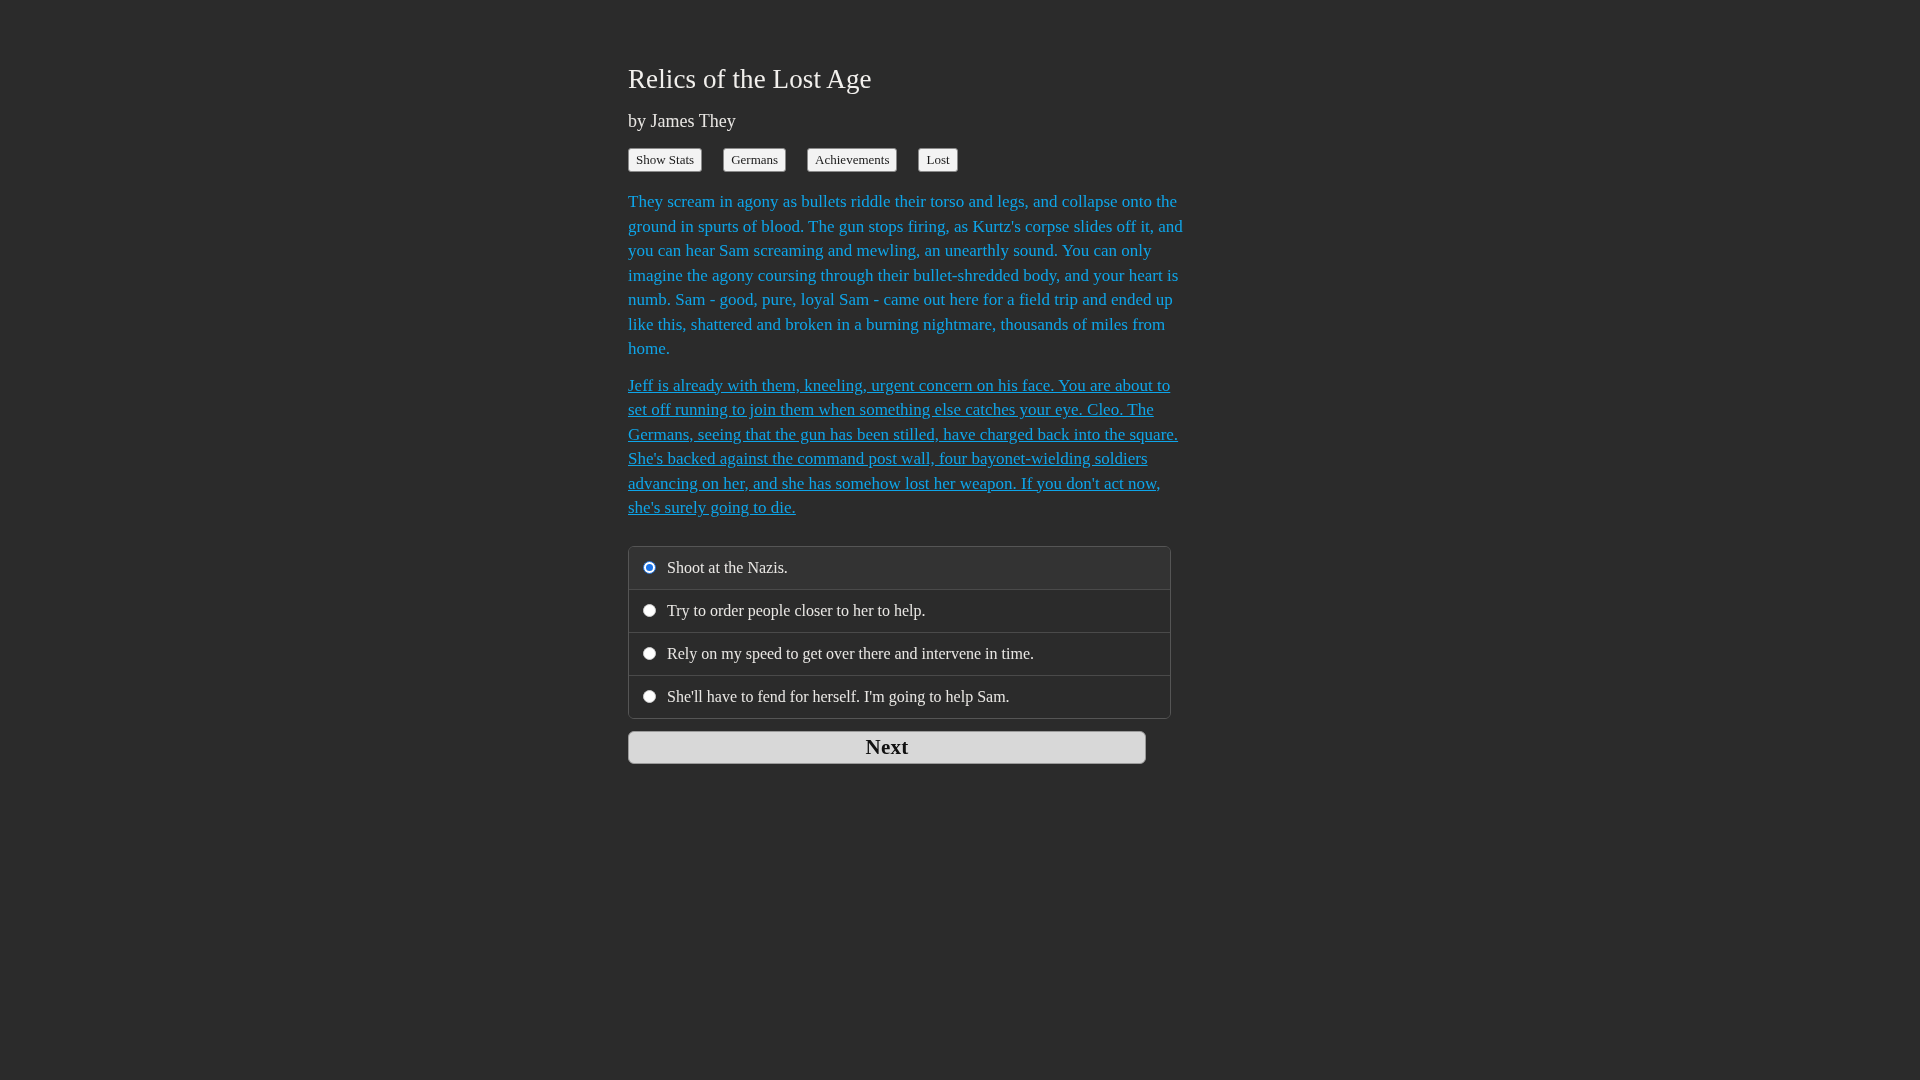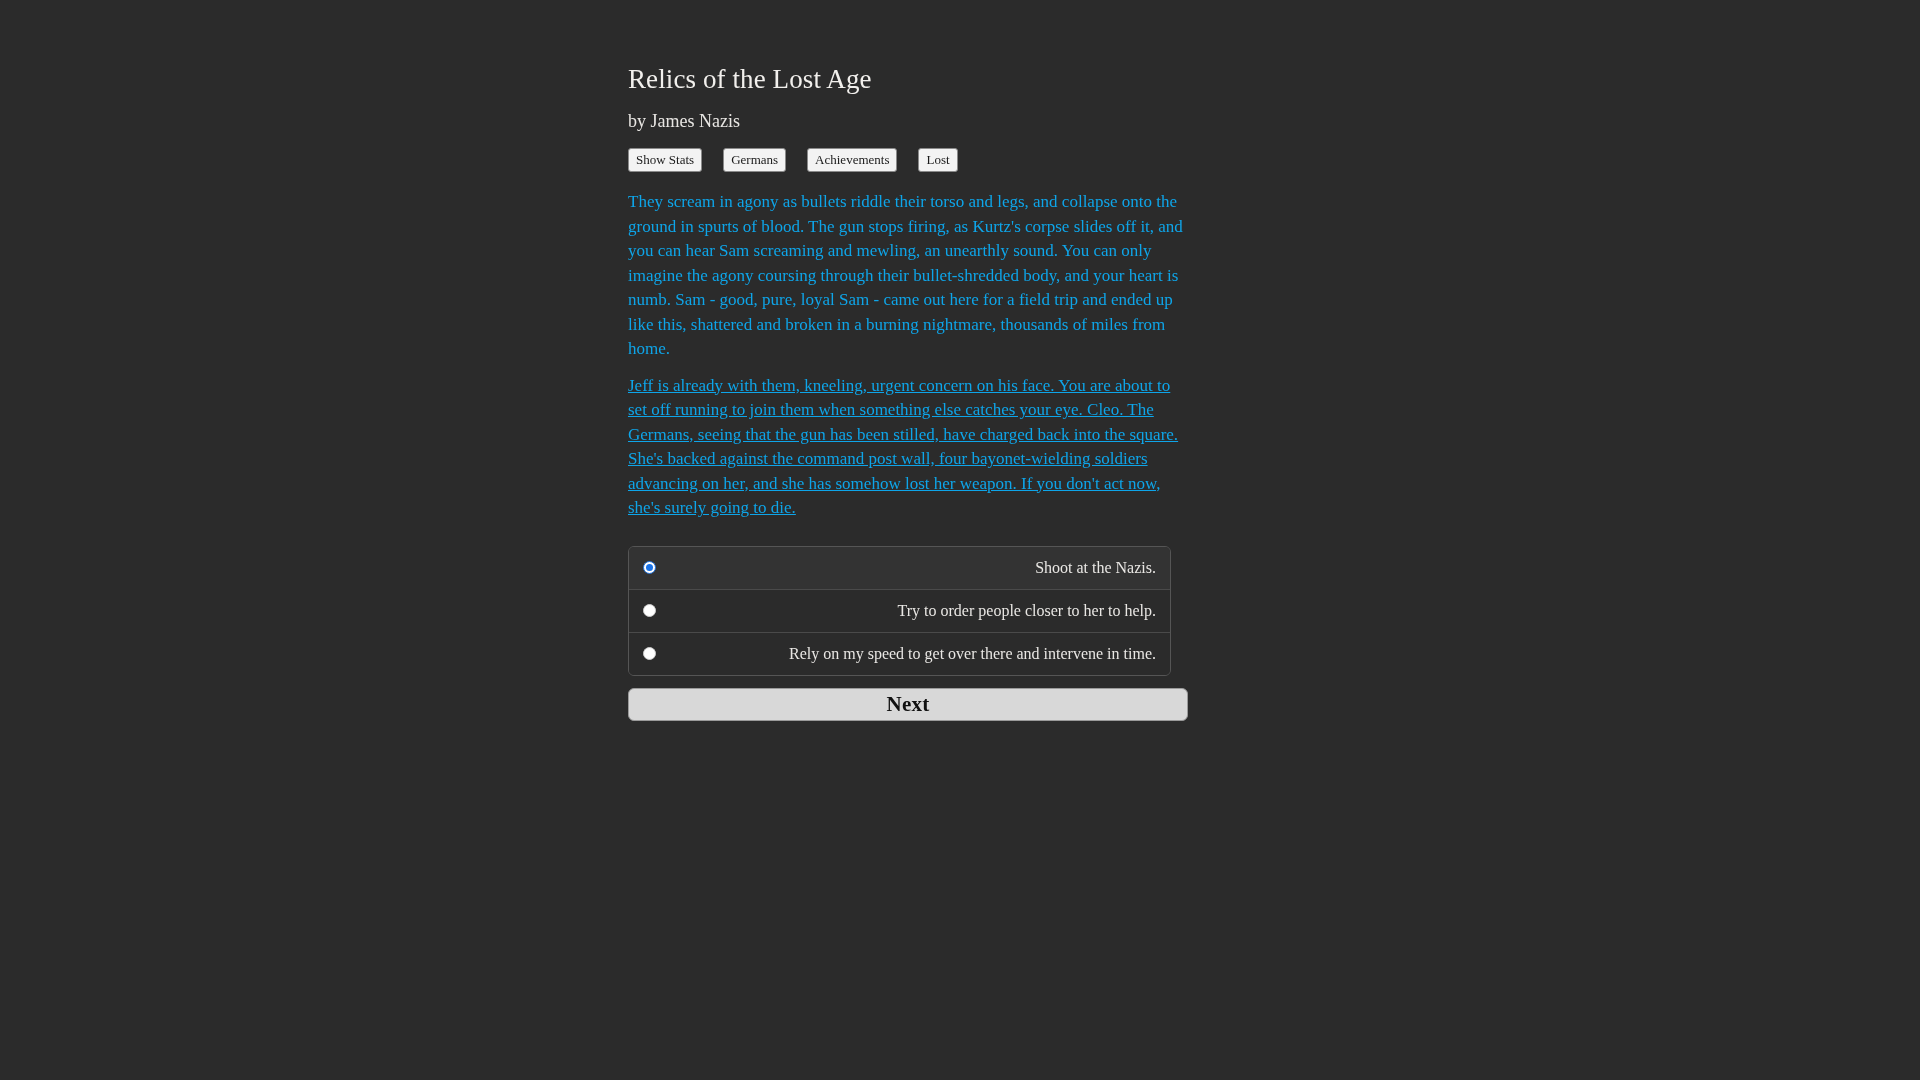--- a/index.html
+++ b/index.html
@@ -83,21 +83,20 @@
     background: #2b2b2b;
   }
   .choice {
     display: flex;
     align-items: center;
     gap: 11px;
     padding: 11px 14px 12px 14px;
     border-bottom: 1px solid #4a4a4a;
     cursor: pointer;
     background: #2b2b2b;
-    justify-content: space-between;
   }
   .choice:last-child { border-bottom: none; }
   .choice.selected {
     background: #333333;
   }
   .choice-label {
     font-family: "Liberation Serif", serif;
     font-size: 16px;
     color: #e9e7e4;
     line-height: 1.2;
@@ -124,21 +123,21 @@
     width: 7px;
     height: 7px;
     margin-left: -3.5px;
     margin-top: -3.5px;
     border-radius: 50%;
     background: #1a73e8;
   }
 
   .next-btn {
     margin-top: 12px;
-    width: 560px;
+    width: 518px;
     box-sizing: border-box;
     height: 33px;
     background: #d8d8d8;
     border: 1px solid #9a9a9a;
     border-radius: 6px;
     color: #111111;
     font-family: "Liberation Serif", serif;
     font-size: 21px;
     font-weight: bold;
     cursor: pointer;
@@ -148,21 +147,21 @@
     letter-spacing: 0.2px;
   }
 </style>
 </head>
 <body>
 
 <div class="page">
   <div class="container">
 
     <h1 class="title">Relics of the Lost Age</h1>
-    <div class="byline">by James Nazis</div>
+    <div class="byline">by James They</div>
 
     <div class="toolbar">
       <button class="tool-btn">Show Stats</button>
       <button class="tool-btn">Germans</button>
       <button class="tool-btn">Achievements</button>
       <button class="tool-btn">Lost</button>
     </div>
 
     <div class="story">
       <p>They scream in agony as bullets riddle their torso and legs, and collapse onto the ground in spurts of blood. The gun stops firing, as Kurtz's corpse slides off it, and you can hear Sam screaming and mewling, an unearthly sound. You can only imagine the agony coursing through their bullet-shredded body, and your heart is numb. Sam - good, pure, loyal Sam - came out here for a field trip and ended up like this, shattered and broken in a burning nightmare, thousands of miles from home.</p>
@@ -175,18 +174,22 @@
         <span class="choice-label">Shoot at the Nazis.</span>
       </div>
       <div class="choice">
         <span class="radio"></span>
         <span class="choice-label">Try to order people closer to her to help.</span>
       </div>
       <div class="choice">
         <span class="radio"></span>
         <span class="choice-label">Rely on my speed to get over there and intervene in time.</span>
       </div>
+      <div class="choice">
+        <span class="radio"></span>
+        <span class="choice-label">She'll have to fend for herself. I'm going to help Sam.</span>
+      </div>
     </div>
 
     <button class="next-btn">Next</button>
 
   </div>
 </div>
 
 </body></html>

